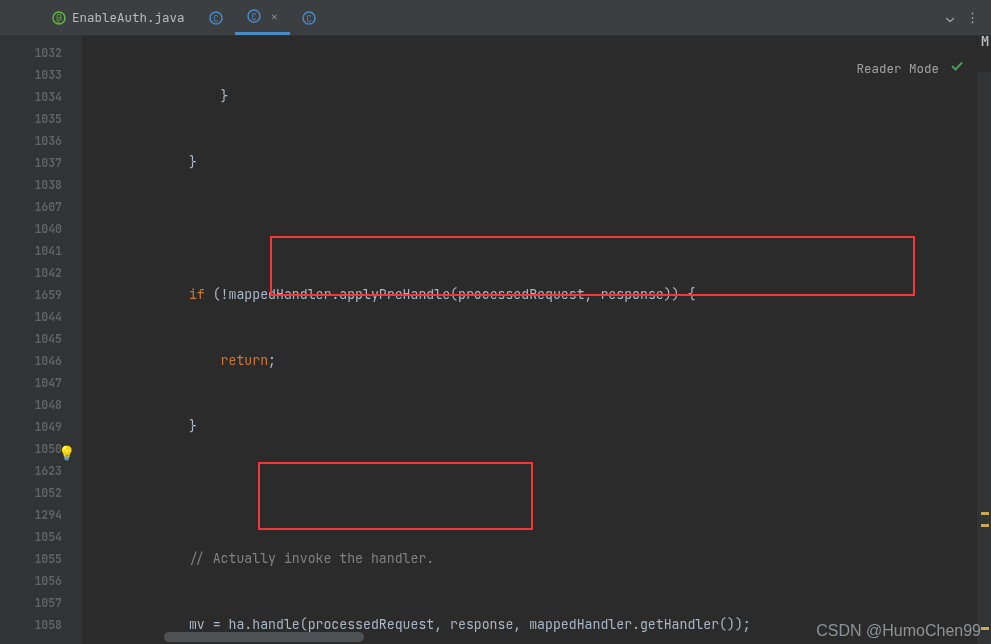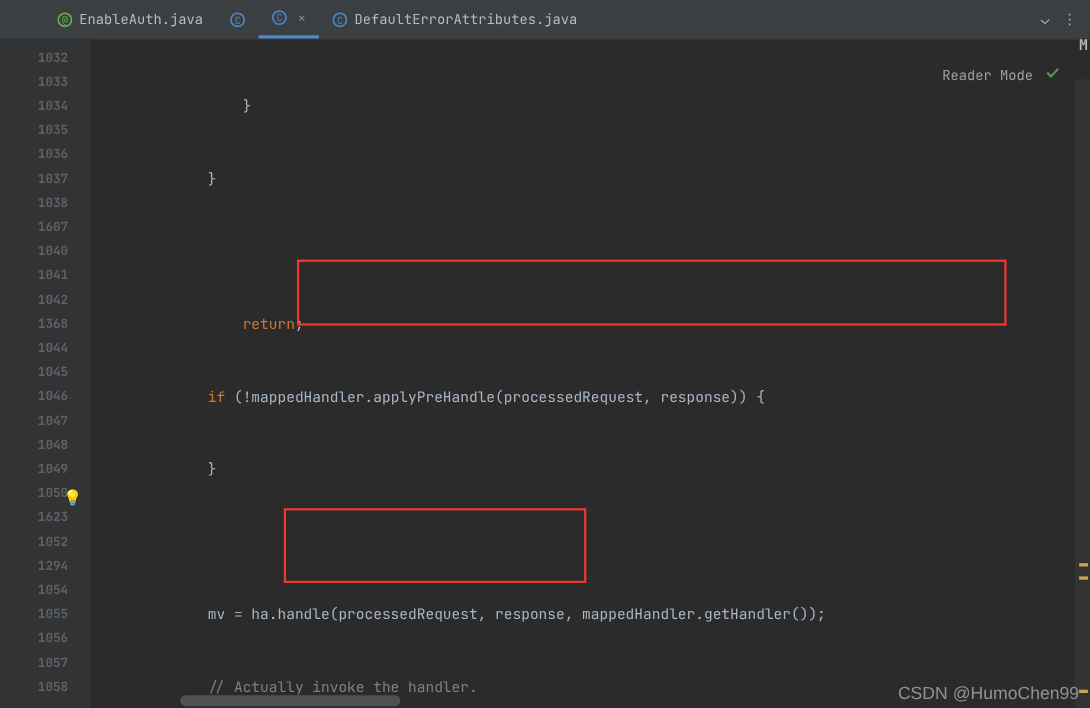--- a/index.html
+++ b/index.html
@@ -196,21 +196,20 @@
       </span>
     <span class="tab-close">×</span>
   </div>
   <div class="tab">
     <span class="tab-icon">
         <svg width="14" height="14">
           <circle cx="7" cy="7" r="6" fill="none" stroke="#4a88c7" stroke-width="1.5"></circle>
           <text x="7" y="10.5" text-anchor="middle" font-size="9" fill="#4a88c7">C</text>
         </svg>
       </span>
-    <span>DefaultErrorAttributes.java</span>
   </div>
   <div class="tab-bar-actions">
     <span class="chevron">⌄</span>
     <span class="dots">⋮</span>
   </div>
 </div>
 
 <span class="side-letter">M</span>
 
 <div class="toolbar">
@@ -228,47 +227,47 @@
       <div class="line-no">1033</div>
       <div class="line-no">1034</div>
       <div class="line-no">1035</div>
       <div class="line-no">1036</div>
       <div class="line-no">1037</div>
       <div class="line-no">1038</div>
       <div class="line-no">1607</div>
       <div class="line-no">1040</div>
       <div class="line-no">1041</div>
       <div class="line-no">1042</div>
-      <div class="line-no">1368</div>
+      <div class="line-no">1659</div>
       <div class="line-no">1044</div>
       <div class="line-no">1045</div>
       <div class="line-no">1046</div>
       <div class="line-no">1047</div>
       <div class="line-no">1048</div>
       <div class="line-no">1049</div>
       <div class="line-no">1050</div>
       <div class="line-no">1623</div>
       <div class="line-no">1052</div>
       <div class="line-no">1294</div>
       <div class="line-no">1054</div>
       <div class="line-no">1055</div>
       <div class="line-no">1056</div>
       <div class="line-no">1057</div>
       <div class="line-no">1058</div>
     </div>
   <div class="code-area" id="code">
     <div class="code-line"><span>                }</span></div>
     <div class="code-line"><span>            }</span></div>
     <div class="code-line"><span></span></div>
+    <div class="code-line"><span class="kw">            if</span><span> (!mappedHandler.applyPreHandle(processedRequest, response)) {</span></div>
     <div class="code-line"><span class="kw">                return</span><span>;</span></div>
-    <div class="code-line"><span class="kw">            if</span><span> (!mappedHandler.applyPreHandle(processedRequest, response)) {</span></div>
     <div class="code-line"><span>            }</span></div>
     <div class="code-line"><span></span></div>
+    <div class="code-line"><span class="cmt">            // Actually invoke the handler.</span></div>
     <div class="code-line"><span>            mv = ha.handle(processedRequest, response, mappedHandler.getHandler());</span></div>
-    <div class="code-line"><span class="cmt">            // Actually invoke the handler.</span></div>
     
     
     
     
     
     
     
     
     
     

